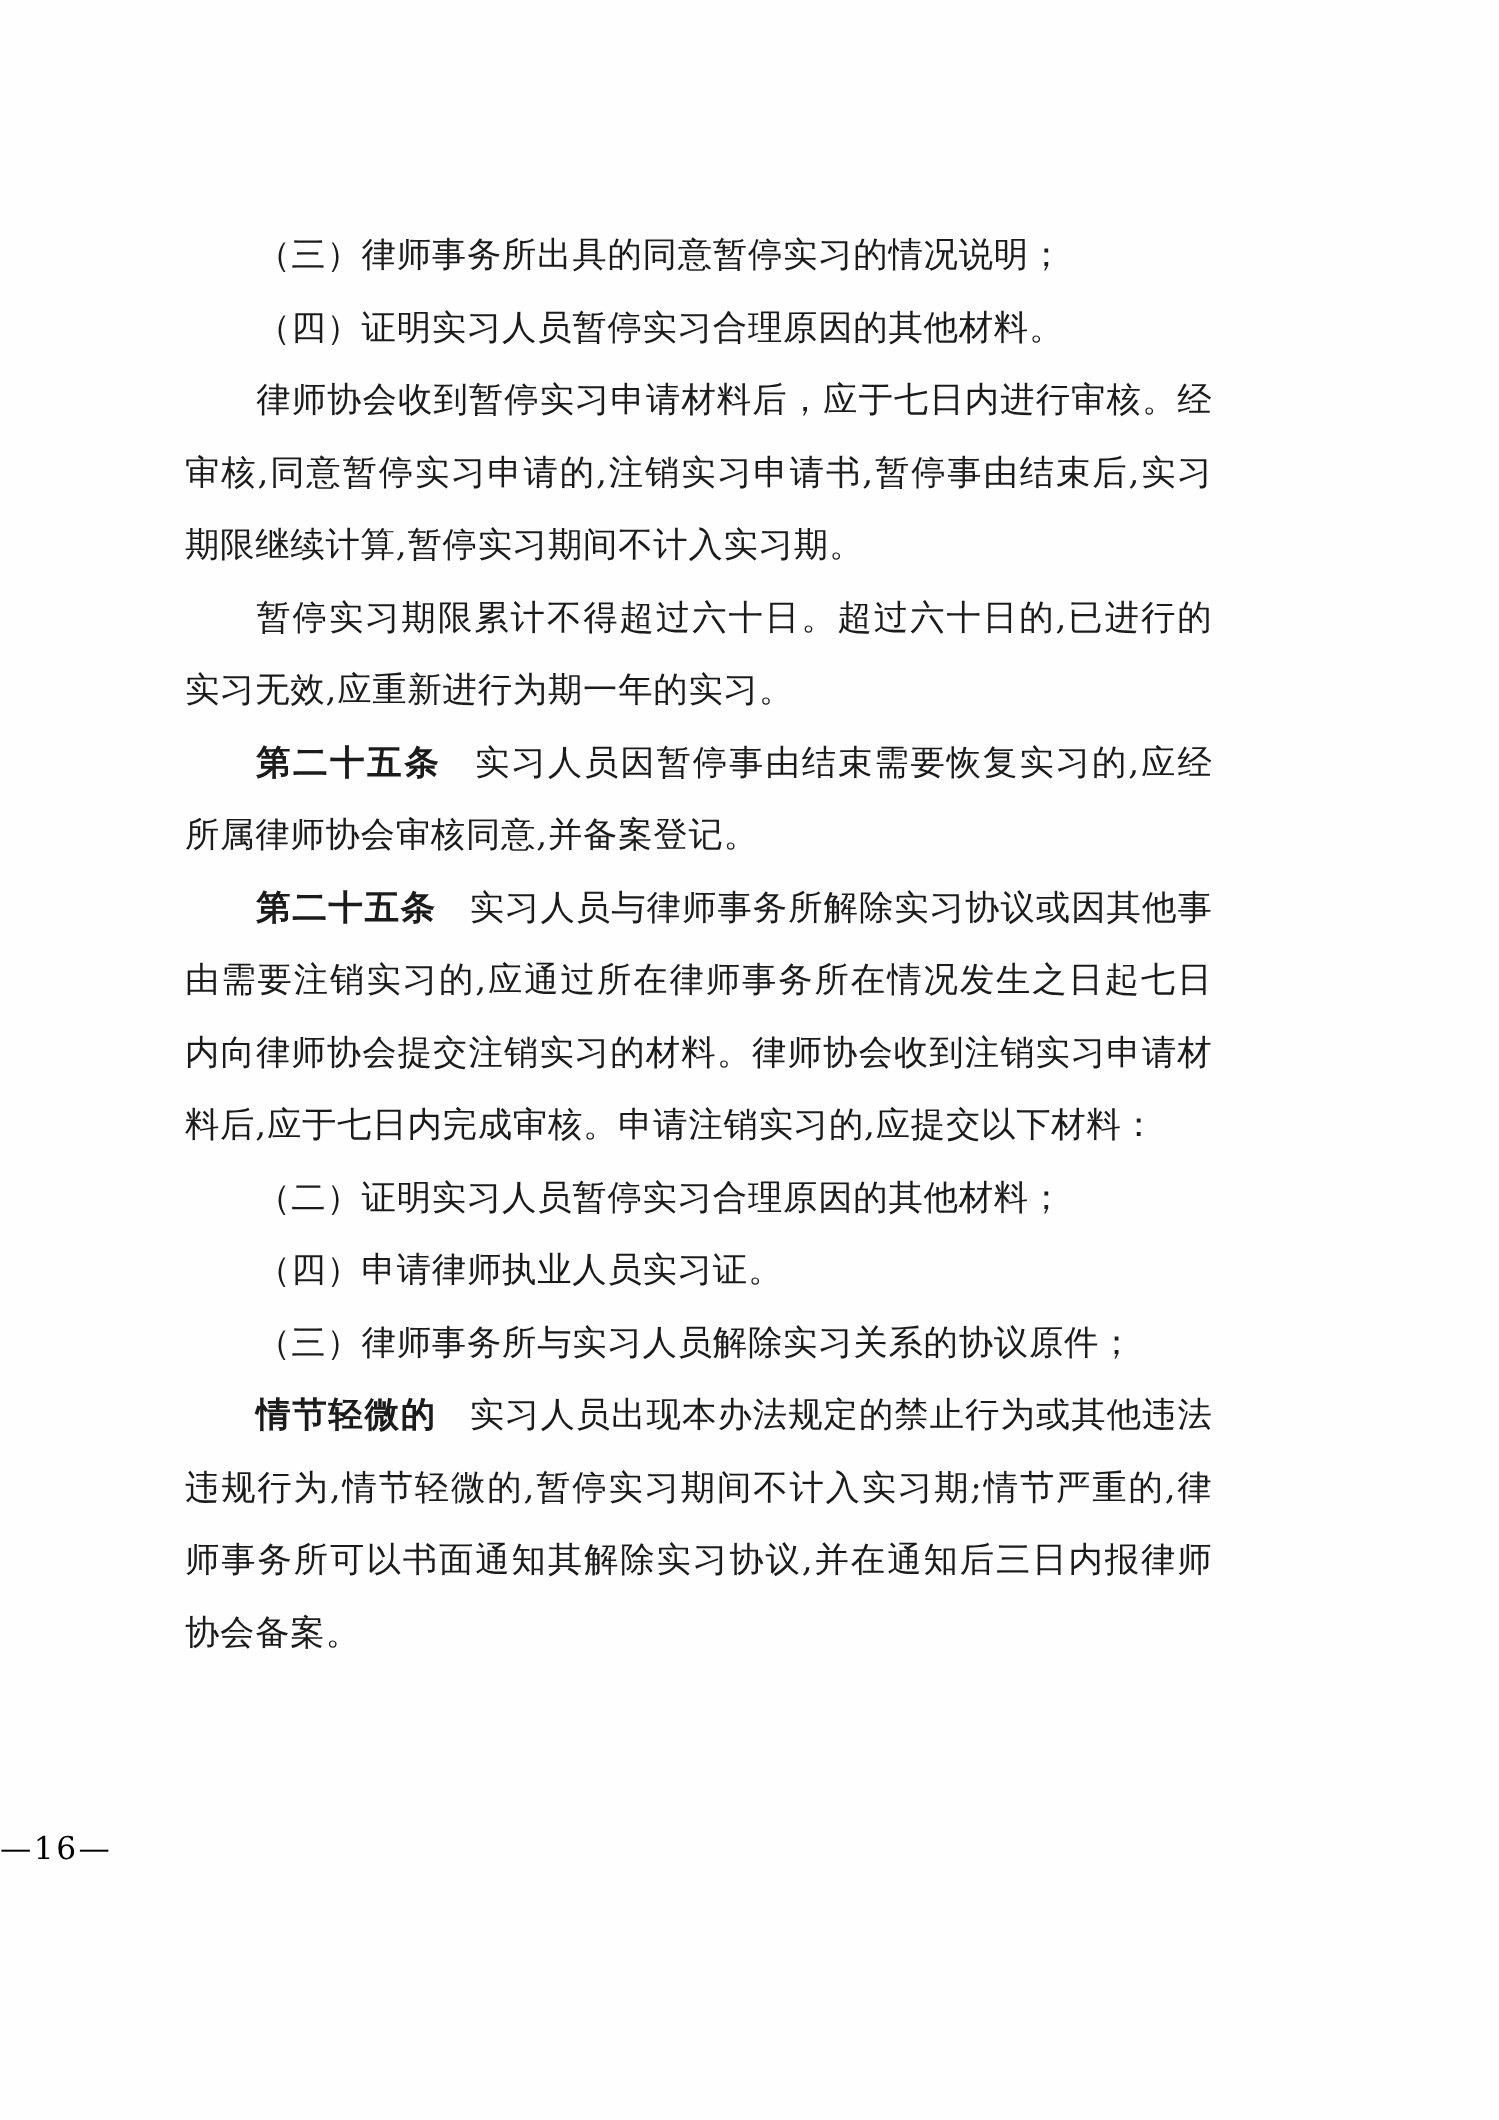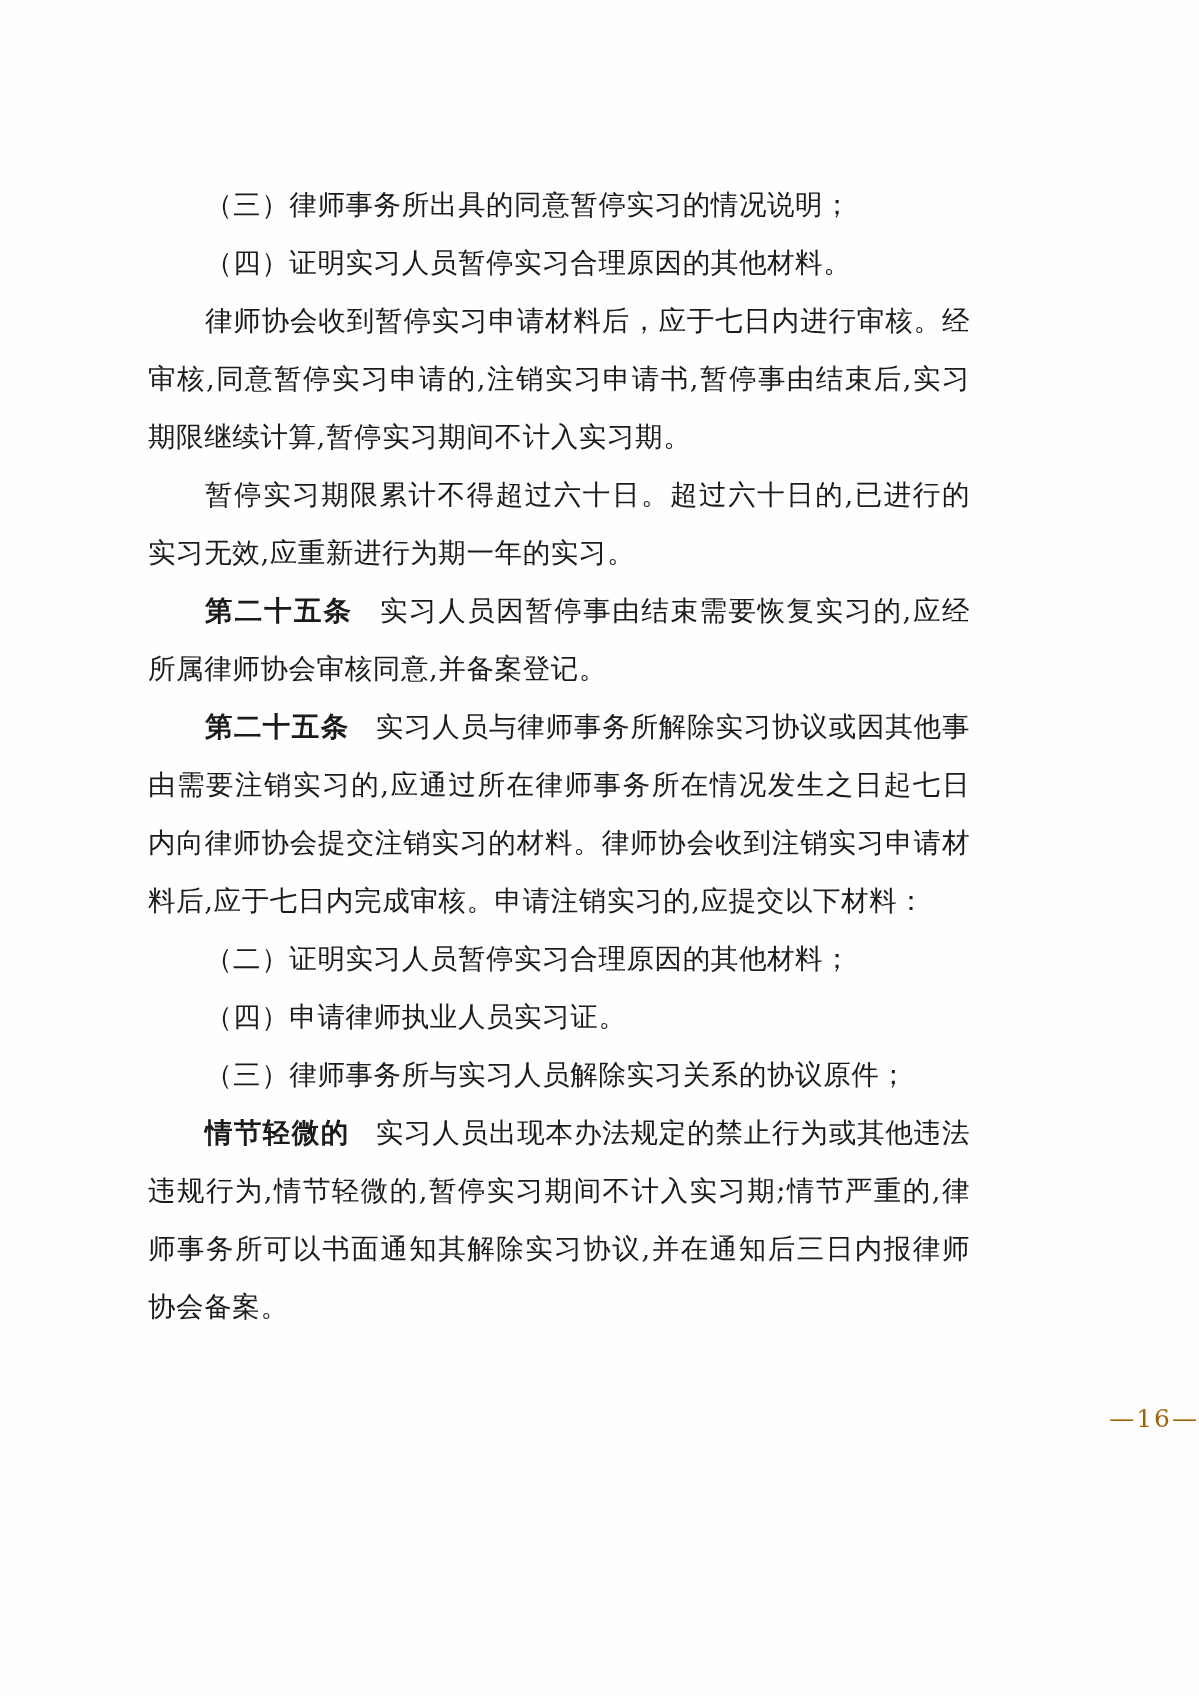--- a/index.html
+++ b/index.html
@@ -45,26 +45,26 @@
     font-weight: bold;
     letter-spacing: 1.2px;
   }
   .gap-after-no {
     display: inline-block;
     width: 26px;
   }
   .footer {
     position: absolute;
     left: 0;
-    top: 1404px;
+    top: 1464px;
     width: 1199px;
-    text-align: right;
+    text-align: left;
     font-size: 25px;
     letter-spacing: 2px;
-    color: #a16207;
+    color: #000000;
     font-family: "DejaVu Serif", serif;
   }
 </style>
 </head>
 <body>
 
 <div class="page">
   <div class="content">
 
     <p class="para indent">（三）律师事务所出具的同意暂停实习的情况说明；</p>

